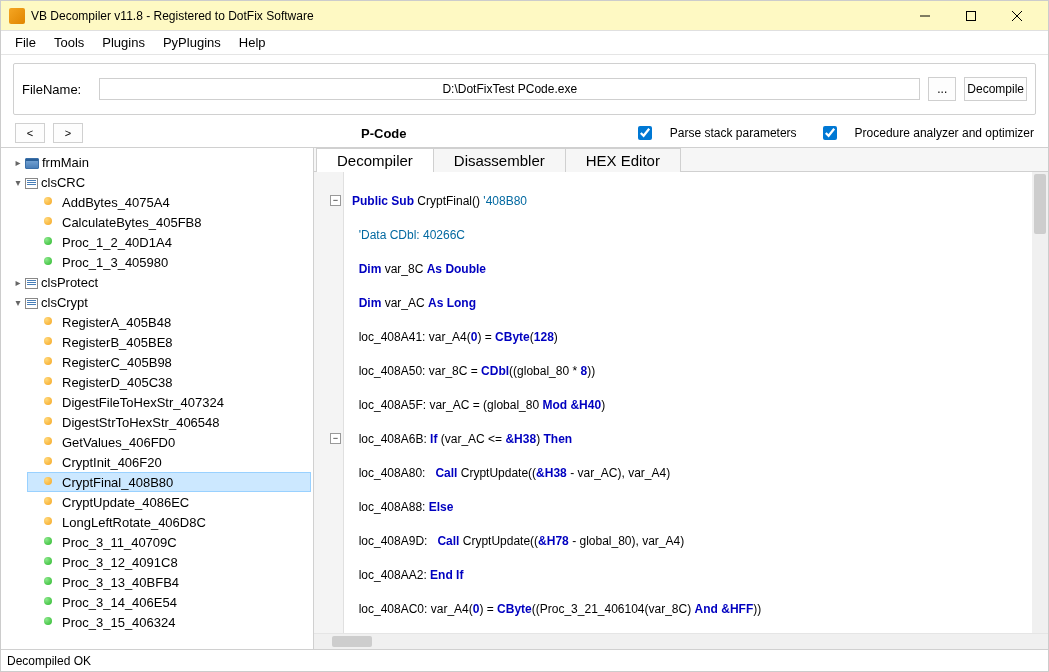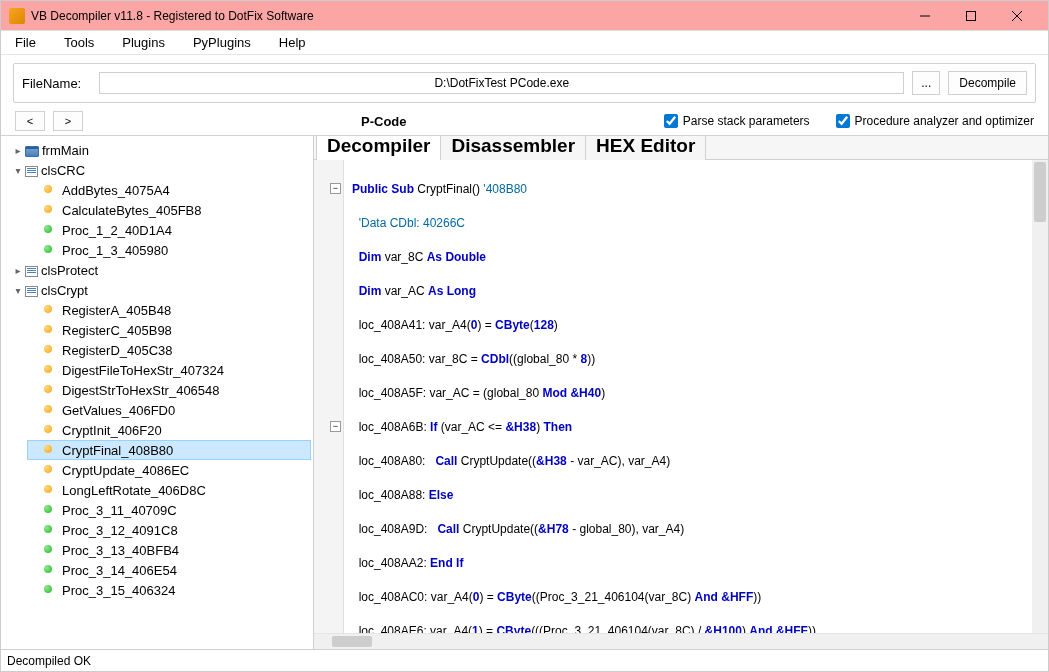--- a/index.html
+++ b/index.html
@@ -1,33 +1,33 @@
 <!DOCTYPE html>
 <html><head>
 <meta charset="utf-8">
 <style>
 * { margin: 0; padding: 0; box-sizing: border-box; font-family: "Segoe UI", Tahoma, sans-serif; font-size: 12px; }
 body { background: #fff; width: 1049px; height: 672px; overflow: hidden; display: flex; flex-direction: column; border: 1px solid #ccc; }
-.titlebar { height: 30px; background: #fca5a5; display: flex; align-items: center; padding: 0 8px; border-bottom: 1px solid #e0e0e0; }
+.titlebar { height: 30px; background: #fef9c3; display: flex; align-items: center; padding: 0 8px; border-bottom: 1px solid #e0e0e0; }
 .titlebar .icon { width: 16px; height: 16px; background: linear-gradient(135deg, #f5a623 0%, #e08500 100%); border-radius: 2px; margin-right: 6px; }
 .titlebar .title { flex: 1; font-size: 12px; }
 .titlebar .winbtn { width: 46px; height: 30px; display: flex; align-items: center; justify-content: center; cursor: pointer; }
 .titlebar .winbtn svg { stroke: #000; fill: none; }
-.menubar { height: 24px; display: flex; align-items: center; padding: 0 6px; border-bottom: 1px solid #e5e5e5; gap: 12px; }
+.menubar { height: 24px; display: flex; align-items: center; padding: 0 6px; border-bottom: 1px solid #e5e5e5; gap: 2px; }
 .menubar .menuitem { padding: 2px 8px; cursor: pointer; font-size: 13px; }
-.filebar { height: 40px; border: 1px solid #d0d0d0; margin: 8px 12px 4px 12px; display: flex; align-items: center; padding: 0 8px; gap: 8px; border-radius: 2px; }
+.filebar { height: 52px; border: 1px solid #d0d0d0; margin: 8px 12px 4px 12px; display: flex; align-items: center; padding: 0 8px; gap: 8px; border-radius: 2px; }
 .filebar .lbl { font-size: 13px; margin-right: 6px; padding-right: 4px; }
 .filebar input[type=text] { flex: 1; height: 22px; border: 1px solid #cfcfcf; padding: 0 6px; font-size: 12px; text-align: center; }
 .filebar .browsebtn, .filebar .decompilebtn { height: 24px; border: 1px solid #cfcfcf; background: #fdfdfd; padding: 0 8px; cursor: pointer; font-size: 12px; }
-.filebar .decompilebtn { padding: 0 10px; }
+.filebar .decompilebtn { padding: 0 2px; }
 .toolbar2 { height: 28px; display: flex; align-items: center; padding: 0 14px; gap: 8px; }
 .toolbar2 .navbtn { width: 30px; height: 20px; border: 1px solid #d0d0d0; background: #fdfdfd; display: flex; align-items: center; justify-content: center; cursor: pointer; font-size: 11px; }
 .toolbar2 .pcode-label { flex: 0 0 auto; font-weight: bold; font-size: 13px; margin-left: 270px; }
 .toolbar2 .spacer { flex: 1; }
-.toolbar2 label { display: flex; align-items: center; gap: 5px; cursor: pointer; font-size: 13px; }
+.toolbar2 label { display: flex; align-items: center; gap: 18px; cursor: pointer; font-size: 13px; }
 .toolbar2 input[type=checkbox] { width: 14px; height: 14px; accent-color: #0078d4; }
 .mainarea { flex: 1; display: flex; border-top: 1px solid #d0d0d0; overflow: hidden; }
 .treepane { width: 313px; border-right: 1px solid #d0d0d0; overflow: auto; padding: 4px 2px; }
 .tree ul { list-style: none; padding-left: 18px; }
 .tree > ul { padding-left: 6px; }
 .tree li { white-space: nowrap; }
 .tree .row { display: flex; align-items: center; height: 20px; padding: 0 2px; cursor: pointer; }
 .tree .row.sel { background: #cce8ff; border: 1px solid #99d1ff; padding: 0 1px; height: 20px; }
 .tree .toggle { width: 14px; height: 14px; display: flex; align-items: center; justify-content: center; cursor: pointer; color: #666; font-size: 10px; }
 .tree .toggle.blank { visibility: hidden; }
@@ -35,21 +35,21 @@
 .ticon.form { background: linear-gradient(#7aa8d8,#4a7fb8); border: 1px solid #3a6fa8; border-radius: 1px; width: 14px; height: 11px; position: relative; top: 1px; }
 .ticon.form::before { content: ""; position: absolute; top: 0; left: 0; right: 0; height: 2px; background: #2a5f98; }
 .ticon.cls { background: #fff; border: 1px solid #888; width: 13px; height: 11px; position: relative; top: 1px; }
 .ticon.cls::before { content: ""; position: absolute; left: 1px; top: 1px; width: 9px; height: 1px; background: #4a7fb8; box-shadow: 0 2px 0 #4a7fb8, 0 4px 0 #4a7fb8; }
 .ticon.method { position: relative; }
 .ticon.method::before { content: ""; position: absolute; left: 1px; top: 2px; width: 8px; height: 8px; border-radius: 50%; background: radial-gradient(circle at 30% 30%, #8de88d, #2db82d); }
 .ticon.method.pub::before { background: radial-gradient(circle at 30% 30%, #ffd87a, #f5a623); }
 .tree .lbl { font-size: 13px; }
 .codepane { flex: 1; display: flex; flex-direction: column; overflow: hidden; }
 .tabs { display: flex; border-bottom: 1px solid #d0d0d0; background: #f6f6f6; height: 24px; align-items: flex-end; padding-left: 2px; }
-.tabs .tab { padding: 3px 10px; border: 1px solid #d0d0d0; border-bottom: none; background: #f6f6f6; margin-right: -1px; cursor: pointer; font-size: 19px; position: relative; top: 1px; font-weight: bold; }
+.tabs .tab { padding: 3px 20px; border: 1px solid #d0d0d0; border-bottom: none; background: #f6f6f6; margin-right: -1px; cursor: pointer; font-size: 15px; position: relative; top: 1px; }
 .tabs .tab.active { background: #fff; top: 1px; }
 .codebody { flex: 1; overflow: auto; background: #fff; position: relative; }
 .gutter { position: absolute; left: 0; top: 0; bottom: 0; width: 30px; background: #f4f4f4; border-right: 1px solid #e0e0e0; }
 .code { padding: 4px 0 4px 38px; font-family: "Courier New", monospace; font-size: 13px; line-height: 17px; white-space: pre; }
 .code .ln { position: relative; height: 17px; }
 .code .fold { position: absolute; left: -22px; width: 11px; height: 11px; border: 1px solid #999; background: #fff; top: 2px; text-align: center; line-height: 9px; font-size: 9px; cursor: pointer; font-family: sans-serif; }
 .kw { color: #0000c0; font-weight: bold; }
 .cm { color: #0369a1; }
 .vscroll { position: absolute; right: 0; top: 0; bottom: 0; width: 16px; background: #f0f0f0; }
 .vscroll .thumb { position: absolute; left: 2px; right: 2px; top: 2px; height: 60px; background: #cdcdcd; border-radius: 2px; }
@@ -178,20 +178,27 @@
               <div class="row">
                 <span class="toggle blank"></span>
                 <span class="ticon method pub"></span>
                 <span class="lbl">RegisterA_405B48</span>
               </div>
             </li>
           <li>
               <div class="row">
                 <span class="toggle blank"></span>
                 <span class="ticon method pub"></span>
+                <span class="lbl">RegisterB_405BE8</span>
+              </div>
+            </li>
+          <li>
+              <div class="row">
+                <span class="toggle blank"></span>
+                <span class="ticon method pub"></span>
                 <span class="lbl">RegisterC_405B98</span>
               </div>
             </li>
           <li>
               <div class="row">
                 <span class="toggle blank"></span>
                 <span class="ticon method pub"></span>
                 <span class="lbl">RegisterD_405C38</span>
               </div>
             </li>

